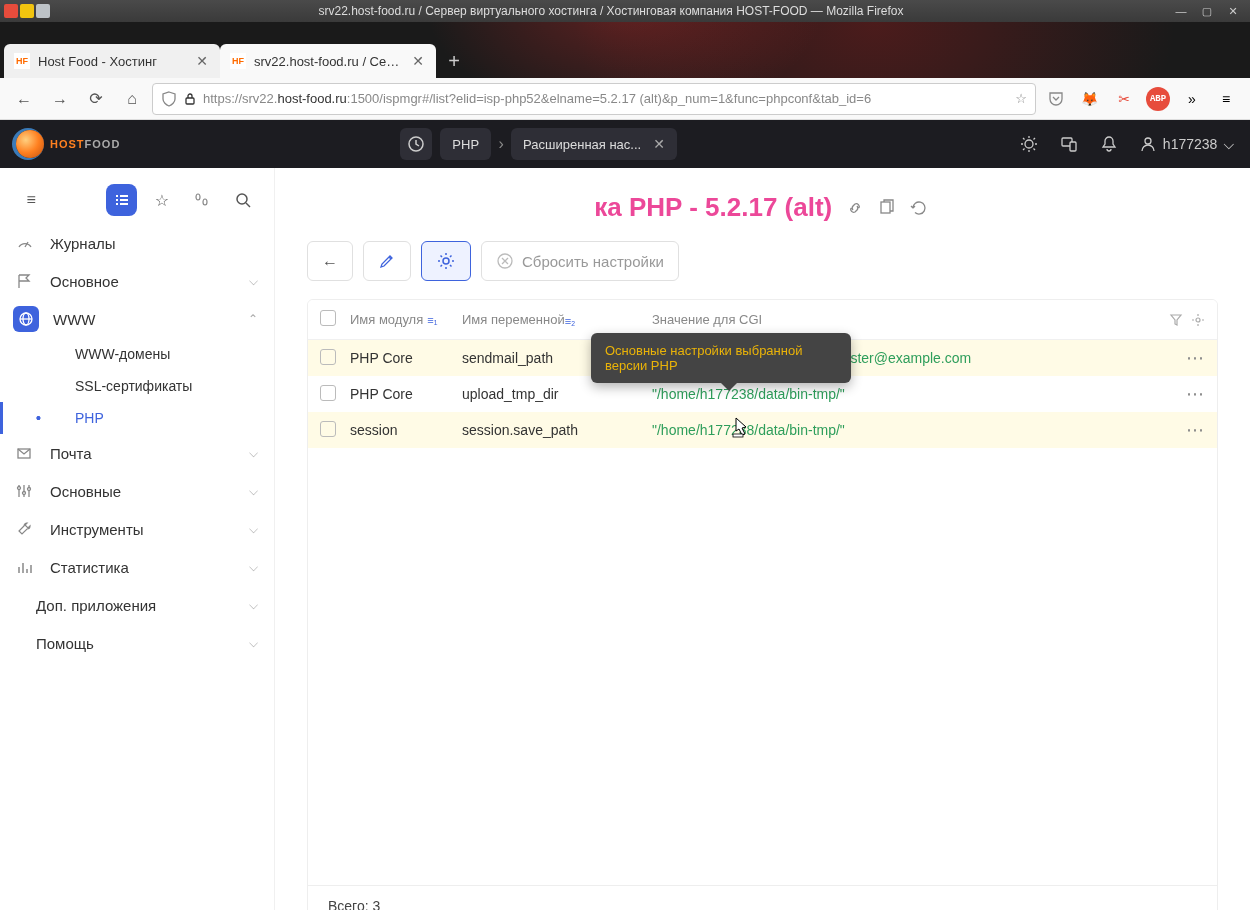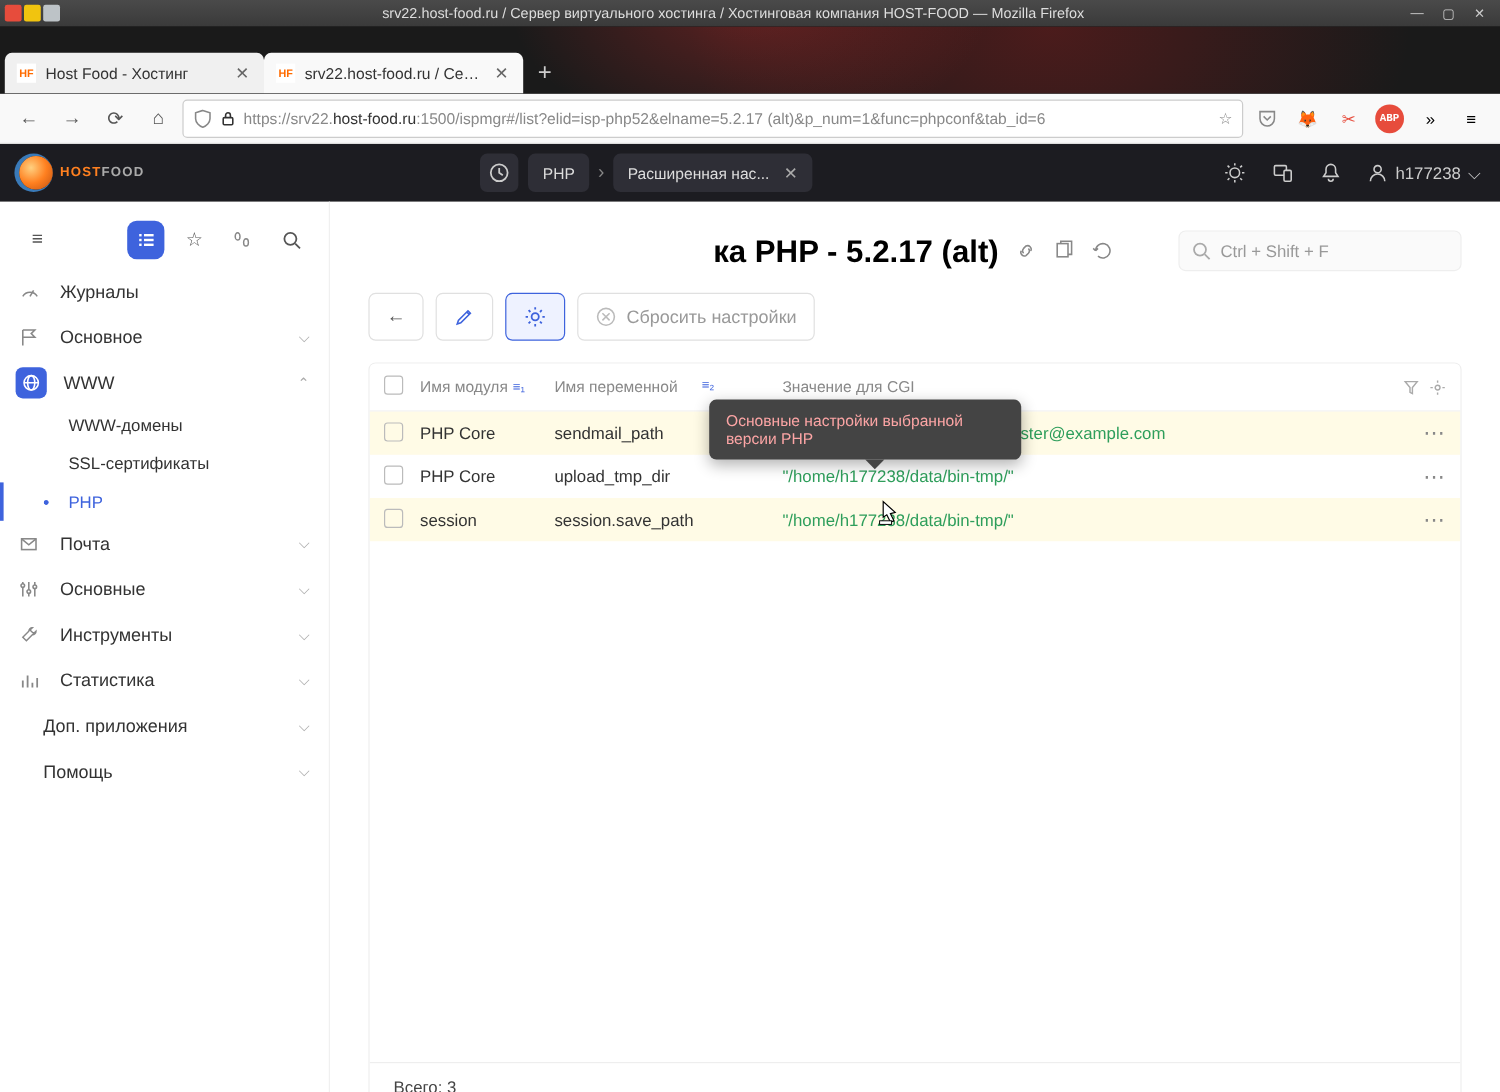--- a/index.html
+++ b/index.html
@@ -58,48 +58,48 @@
 .sb-toolbar { height:48px; display:flex; align-items:center; padding:0 16px; gap:10px;}
 .sb-tool { width:32px; height:32px; display:flex; align-items:center; justify-content:center; color:#555; font-size:16px;}
 .sb-tool.menu { color:#555;}
 .sb-tool.active { background:#3e63dd; color:#fff; border-radius:8px;}
 .sb-tool.search { margin-left:auto;}
 .sb-item { height:38px; display:flex; align-items:center; padding:0 16px; gap:14px; color:#333; font-size:15px; position:relative;}
 .sb-item .ico { width:20px; color:#888; font-size:15px;}
 .sb-item .chev { margin-left:auto; color:#aaa; font-size:12px;}
 .sb-item.active-parent { }
 .sb-item.active-parent .ico { background:#3e63dd; color:#fff; width:26px; height:26px; border-radius:6px; display:flex; align-items:center; justify-content:center; margin-left:-3px;}
-.sb-sub { height:32px; display:flex; align-items:center; padding-left:57px; color:#333; font-size:14px; position:relative;}
+.sb-sub { height:32px; display:flex; align-items:center; padding-left:75px; color:#333; font-size:14px; position:relative;}
 .sb-sub.active { color:#3e63dd;}
 .sb-sub.active::before { content:''; position:absolute; left:0; top:0; bottom:0; width:3px; background:#3e63dd;}
 .sb-sub.active .bullet { color:#3e63dd;}
 .sb-sub .bullet { position:absolute; left:36px; color:transparent;}
 
 .content { flex:1; padding:24px 0 0 0; display:flex; flex-direction:column; position:relative;}
 .page-head { display:flex; align-items:center; gap:14px; padding:0 32px; margin-bottom:18px;}
-.page-title { font-size:26px; font-weight:700; color:#000000;}
+.page-title { font-size:26px; font-weight:700; color:#ec4899;}
 .head-ico { color:#888; font-size:16px;}
 .head-search { margin-left:auto; width:236px; height:34px; border:1px solid #eee; border-radius:6px; background:#fafafa; display:flex; align-items:center; padding:0 10px; gap:8px; color:#999; font-size:14px;}
 
 .toolbar { display:flex; gap:10px; padding:0 32px; margin-bottom:18px; position:relative;}
 .tbtn { height:40px; min-width:46px; border:1px solid #e0e0e0; border-radius:6px; background:#fff; display:flex; align-items:center; justify-content:center; gap:8px; padding:0 14px; color:#555; font-size:15px;}
 .tbtn.selected { border-color:#3e63dd; background:#eef2ff;}
 .tbtn .ico { font-size:16px;}
 .tbtn.reset { color:#999;}
 
-.tooltip { position:absolute; left:316px; top:165px; background:#444; color:#fca5a5; padding:10px 14px; border-radius:6px; font-size:13px; max-width:260px; z-index:100; box-shadow:0 4px 12px rgba(0,0,0,0.3);}
+.tooltip { position:absolute; left:316px; top:165px; background:#444; color:#eab308; padding:10px 14px; border-radius:6px; font-size:13px; max-width:260px; z-index:100; box-shadow:0 4px 12px rgba(0,0,0,0.3);}
 .tooltip::after { content:''; position:absolute; left:130px; bottom:-8px; border:8px solid transparent; border-top-color:#444; border-bottom:none;}
 
 .cursor { position:absolute; left:454px; top:248px; z-index:101; font-size:18px; pointer-events:none;}
 
 .table-wrap { margin:0 32px; border:1px solid #eee; border-radius:6px; overflow:hidden; flex:1; display:flex; flex-direction:column;}
 .thead { height:40px; background:#fff; display:flex; align-items:center; padding:0 12px; font-size:13px; color:#888; border-bottom:1px solid #f0f0f0;}
 .th-check { width:30px;}
 .th1 { width:112px; display:flex; align-items:center; gap:4px;}
-.th2 { width:190px; display:flex; align-items:flex-start; gap:20px;}
+.th2 { width:190px; display:flex; align-items:flex-end; gap:0;}
 .th3 { flex:1;}
 .th-sort { color:#3e63dd; font-size:11px;}
 .th-icons { display:flex; gap:8px; color:#aaa;}
 .trow { height:36px; display:flex; align-items:center; padding:0 12px; font-size:14px;}
 .trow.hl { background:#fffbe6;}
 .td-check { width:30px;}
 .checkbox { width:16px; height:16px; border:1.5px solid #bbb; border-radius:3px; display:inline-block;}
 .td1 { width:112px; color:#333;}
 .td2 { width:190px; color:#333;}
 .td3 { flex:1; color:#2e9e5b;}
@@ -383,27 +383,20 @@
         <svg width="18" height="18" viewBox="0 0 18 18">
             <rect x="3" y="3" width="9" height="11" fill="none" stroke="#888" stroke-width="1.3"></rect>
             <path d="M6 3 V1 H15 V12 H12" fill="none" stroke="#888" stroke-width="1.3"></path>
           </svg>
       </span>
       <span class="head-ico">
         <svg width="18" height="18" viewBox="0 0 18 18">
             <path d="M3 9 a6 6 0 1 1 2 4.5 M3 9 l-2-2 M3 9 l2-2" fill="none" stroke="#888" stroke-width="1.3"></path>
           </svg>
       </span>
-      <div class="head-search">
-        <svg width="16" height="16" viewBox="0 0 16 16">
-            <circle cx="7" cy="7" r="5" fill="none" stroke="#aaa" stroke-width="1.5"></circle>
-            <line x1="11" y1="11" x2="15" y2="15" stroke="#aaa" stroke-width="1.5"></line>
-          </svg>
-        <span>Ctrl + Shift + F</span>
-      </div>
     </div>
 
     <div class="toolbar">
       <div class="tbtn">
           <span class="ico">←</span>
         </div>
       <div class="tbtn">
           <span class="ico">
         <svg width="18" height="18" viewBox="0 0 18 18">
               <path d="M3 15 L4 12 L12 4 L14 6 L6 14 Z M11 5 L13 7" fill="none" stroke="#3e63dd" stroke-width="1.3"></path>

